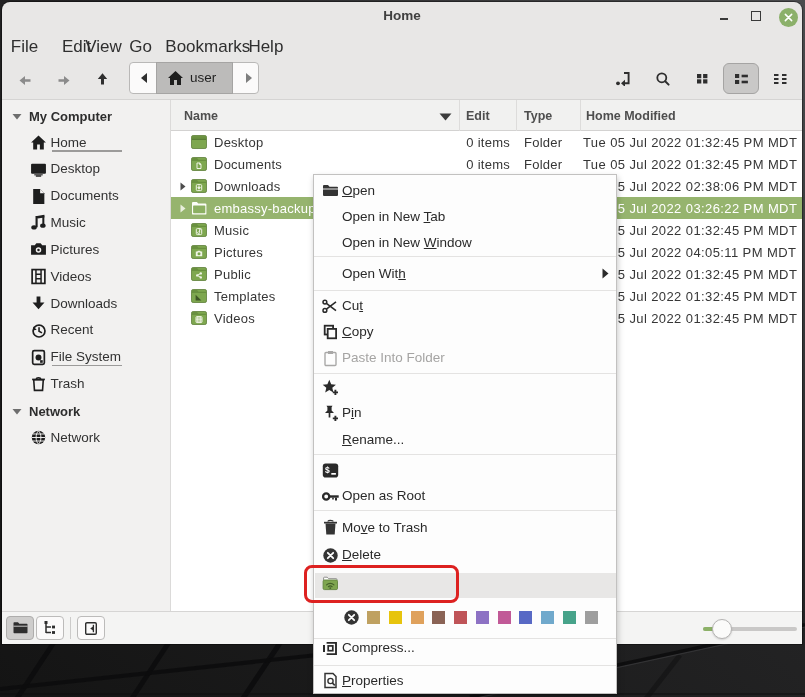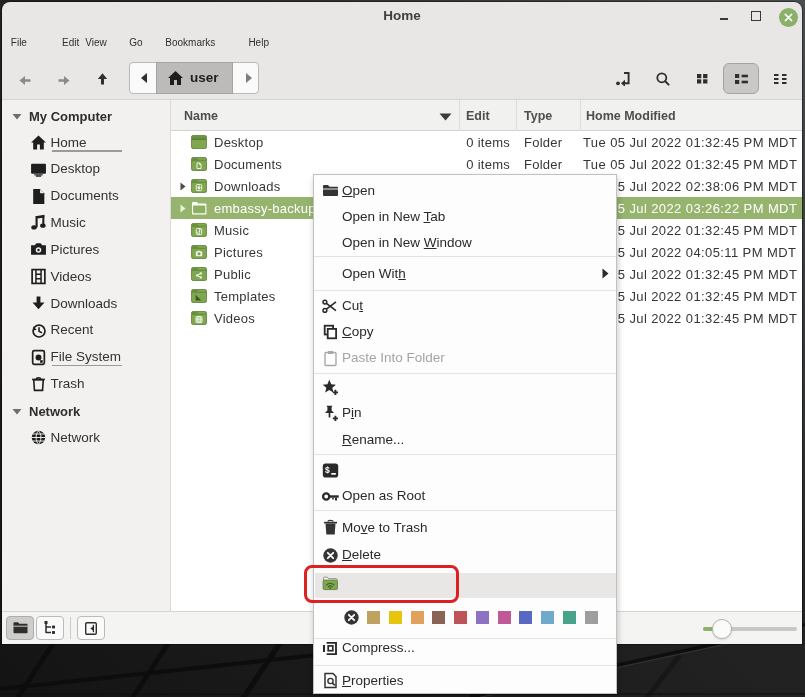--- a/index.html
+++ b/index.html
@@ -8,21 +8,21 @@
 .abs { position:absolute; }
 #win { position:absolute; left:2px; top:2px; width:800px; height:642px;
   background:#e8e7e6; border-radius:8px 8px 0 0;
   box-shadow:0 0 0 1px rgba(0,0,0,0.35); }
 
 #title { position:absolute; left:0; top:0; width:100%; height:29px; }
 #title .t { position:absolute; left:0; right:0; top:6px; text-align:center;
   font-size:13.5px; font-weight:bold; color:#404040; }
 
 #menubar { position:absolute; left:0; top:29px; width:100%; height:27px;
-  font-size:10px; color:#2f2f2f; }
+  font-size:17px; color:#2f2f2f; }
 #menubar span { position:absolute; top:6px; }
 
 #toolbar { position:absolute; left:0; top:56px; width:100%; height:42px;
   border-bottom:1px solid #d5d4d3; }
 
 #side { position:absolute; left:0; top:98px; width:169px; height:512px;
   background:#f2f1f0; border-right:1px solid #dbdad9; }
 .shead { position:absolute; left:27px; font-size:13px; font-weight:bold; color:#2d2d2d; }
 .si { position:absolute; left:48.5px; font-size:13.5px; color:#323232; }
 .sic { position:absolute; left:28px; width:17px; height:17px; }
@@ -114,21 +114,21 @@
     </svg>
 
     <div class="abs" style="left:127px;top:4px;width:130px;height:32px;background:#fbfafa;border:1px solid #b9b8b7;border-radius:4px"></div>
     <div class="abs" style="left:154px;top:4px;width:77px;height:32px;background:#bcbbba;border:1px solid #a5a4a3"></div>
     <svg class="abs" style="left:138px;top:14px" width="8" height="12" viewBox="0 0 8 12">
       <path d="M7 1 L1 6 L7 11 Z" fill="#2e2e2e"></path>
     </svg>
     <svg class="abs" style="left:165px;top:12px" width="17" height="16" viewBox="0 0 17 16">
       <path d="M8.5 1 L1 8 H3 V15 H7 V10 H10 V15 H14 V8 H16 Z" fill="#1d1d1d"></path>
     </svg>
-    <div class="abs" style="left:188px;top:12px;font-size:13.5px;font-weight:bold;color:#1f1f1f">user</div>
+    <div class="abs" style="left:188px;top:12px;font-size:13.5px;font-weight:normal;color:#1f1f1f">user</div>
     <svg class="abs" style="left:243px;top:14px" width="8" height="12" viewBox="0 0 8 12">
       <path d="M1 1 L7 6 L1 11 Z" fill="#7e7e7e"></path>
     </svg>
 
     <svg class="abs" style="left:614px;top:13px" width="14" height="15" viewBox="0 0 14 15">
       <circle cx="2" cy="12.3" r="1.9" fill="#2e2e2e"></circle>
       <path d="M8 12.3 H12.6 V2 H8" stroke="#2e2e2e" stroke-width="1.9" fill="none"></path>
       <path d="M9 8.7 V15.9 L5 12.3 Z" fill="#2e2e2e"></path>
     </svg>
     <svg class="abs" style="left:653px;top:13px" width="16" height="16" viewBox="0 0 16 16">

